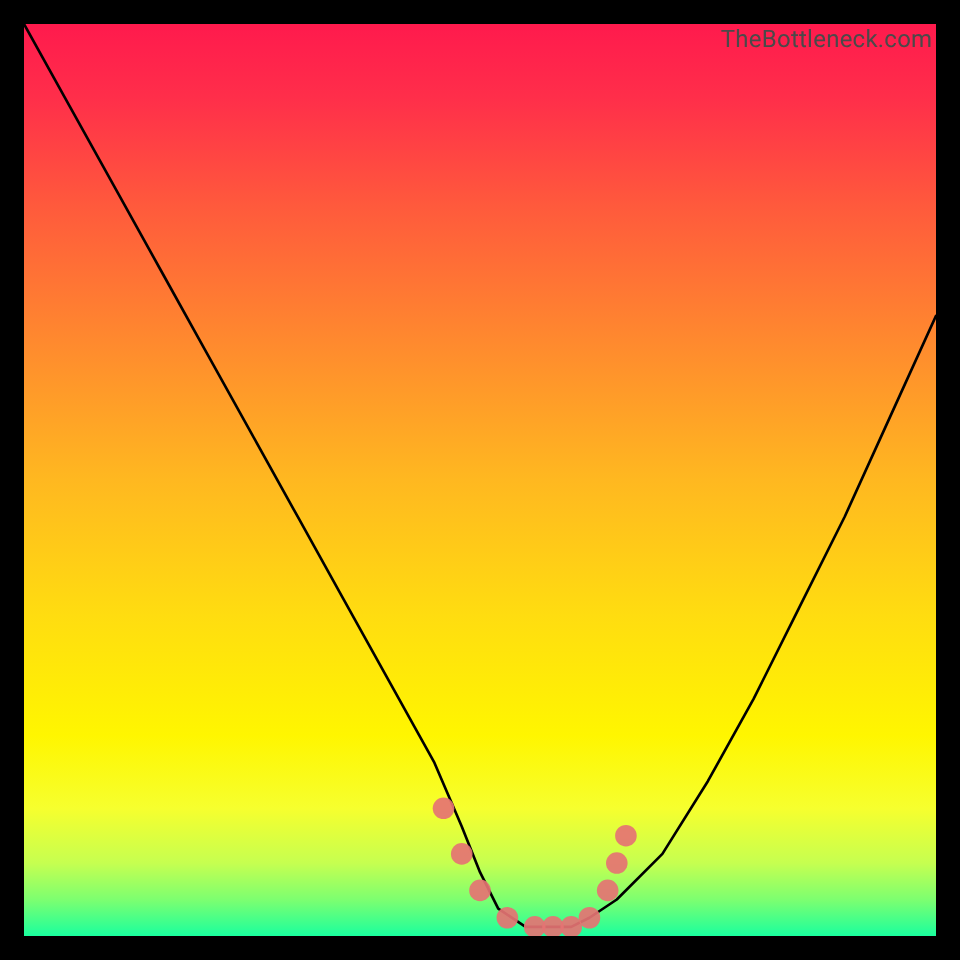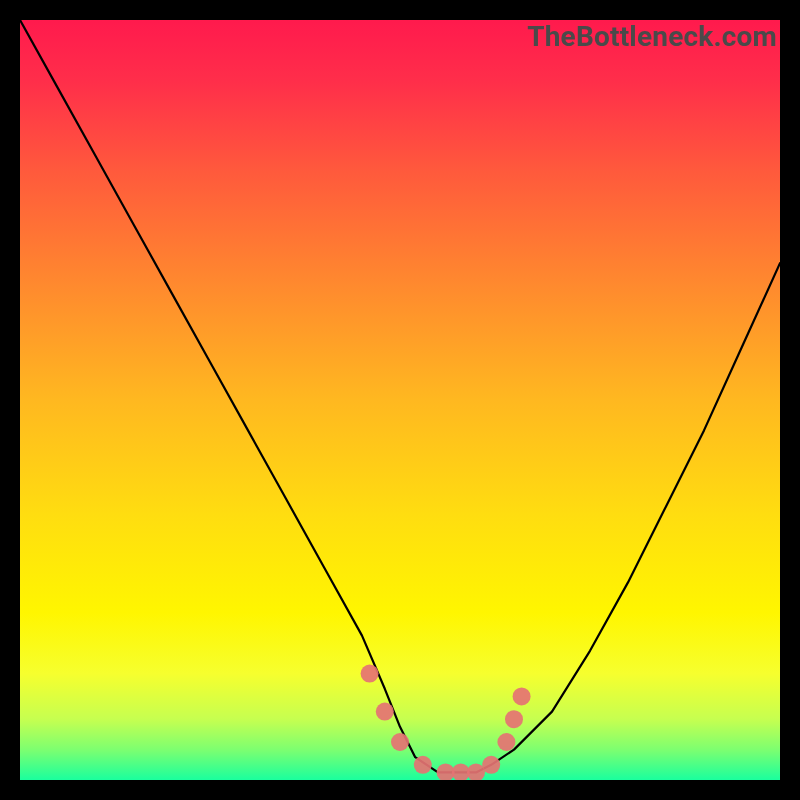--- a/index.html
+++ b/index.html
@@ -24,22 +24,22 @@
     left: 0;
     top: 0;
     width: 760px;
     height: 760px;
   }
   .watermark {
     position: absolute;
     top: 0px;
     right: 3px;
     color: #4a4a4a;
-    font-size: 28px;
-    font-weight: 700;
+    font-size: 20px;
+    font-weight: 400;
     letter-spacing: 0.2px;
     user-select: none;
     pointer-events: none;
   }
   svg {
     display: block;
   }
 </style>
 </head>
 <body>

